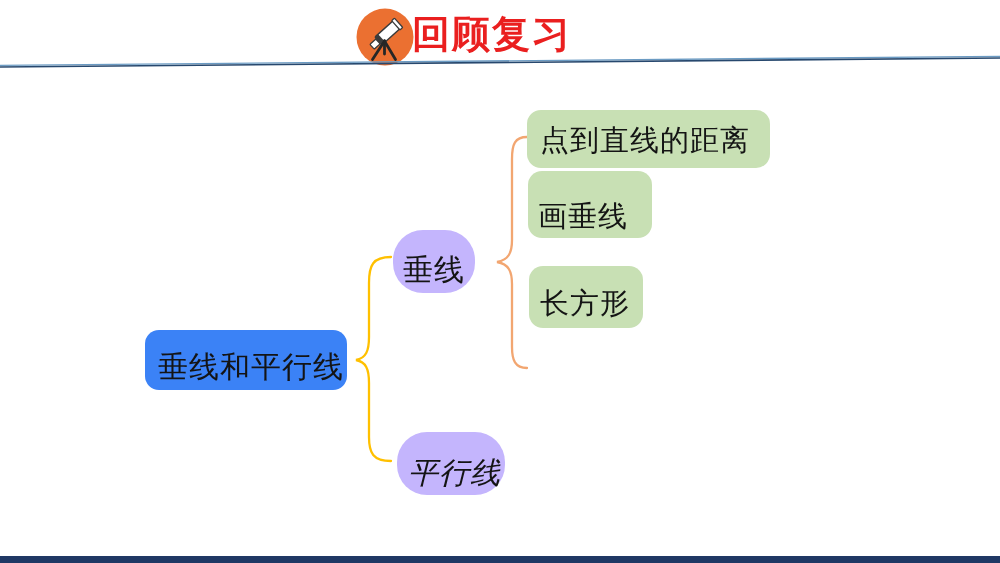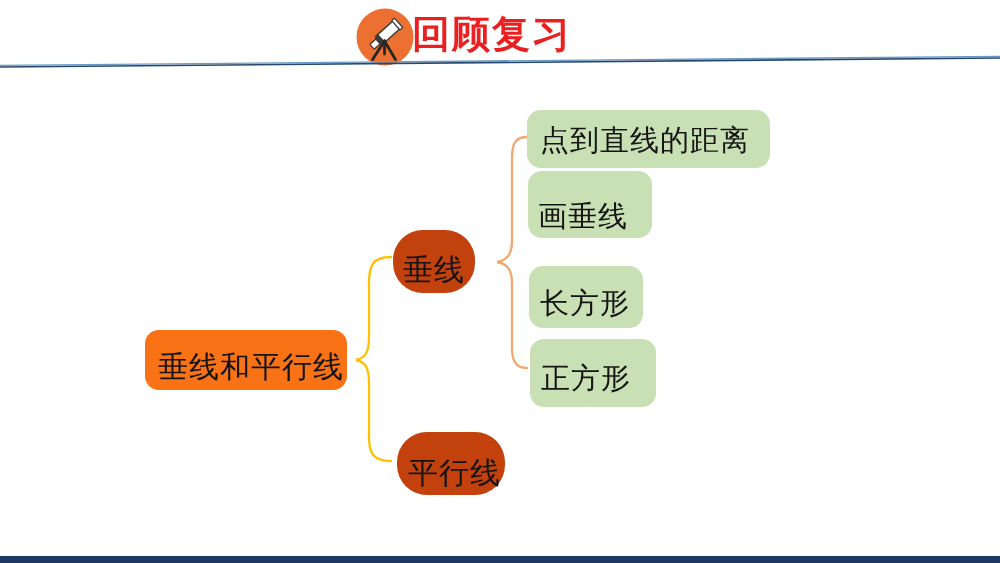--- a/index.html
+++ b/index.html
@@ -18,24 +18,24 @@
   }
   .divider-svg { position:absolute; left:0; top:0; width:1000px; height:80px; }
 
   
   .braces-svg { position:absolute; left:0; top:0; width:1000px; height:563px; pointer-events:none; }
   .node {
     position:absolute; display:flex; align-items:center;
     box-sizing:border-box; color:#141414; white-space:nowrap;
     letter-spacing:1px;
   }
-  .node-root   { left:145px; top:330px; width:202px; height:60px; background:#f97316; border-radius:14px; font-size:30px; padding:14px 8px 0 13px; }
-  .node-branch { background:#c2410c; border-radius:30px; font-size:30px; }
+  .node-root   { left:145px; top:330px; width:202px; height:60px; background:#3b82f6; border-radius:14px; font-size:30px; padding:14px 8px 0 13px; }
+  .node-branch { background:#c4b5fd; border-radius:30px; font-size:30px; }
   .branch-1    { left:393px; top:230px; width:82px;  height:63px; padding:17px 6px 0 10px; }
-  .branch-2    { left:397px; top:432px; width:108px; height:63px; padding:19px 6px 0 11px; }
+  .branch-2    { left:397px; top:432px; width:108px; height:63px; padding:19px 6px 0 11px;font-style:italic; }
   .node-leaf   { background:#C8E0B4; border-radius:14px; font-size:29px; }
   .leaf-1      { left:527px; top:110px; width:243px; height:58px; padding:4px 8px 0 13px; }
   .leaf-2      { left:528px; top:171px; width:124px; height:67px; padding:24px 8px 0 10px; }
   .leaf-3      { left:529px; top:266px; width:114px; height:62px; padding:14px 24px 0 11px; }
   .leaf-4      { left:530px; top:339px; width:126px; height:68px; padding:12px 8px 0 11px; }
 
   
   .bottom-bar { position:absolute; left:0; right:0; bottom:0; height:7px; background:#1F3864; }
 </style>
 </head>
@@ -75,17 +75,16 @@
   <div class="node node-branch branch-1">垂线</div>
 
   <div class="node node-branch branch-2">平行线</div>
 
   <div class="node node-leaf leaf-1">点到直线的距离</div>
 
   <div class="node node-leaf leaf-2">画垂线</div>
 
   <div class="node node-leaf leaf-3">长方形</div>
 
-  <div class="node node-leaf leaf-4">正方形</div>
 
   <div class="bottom-bar"></div>
 
 </div>
 
 </body></html>

